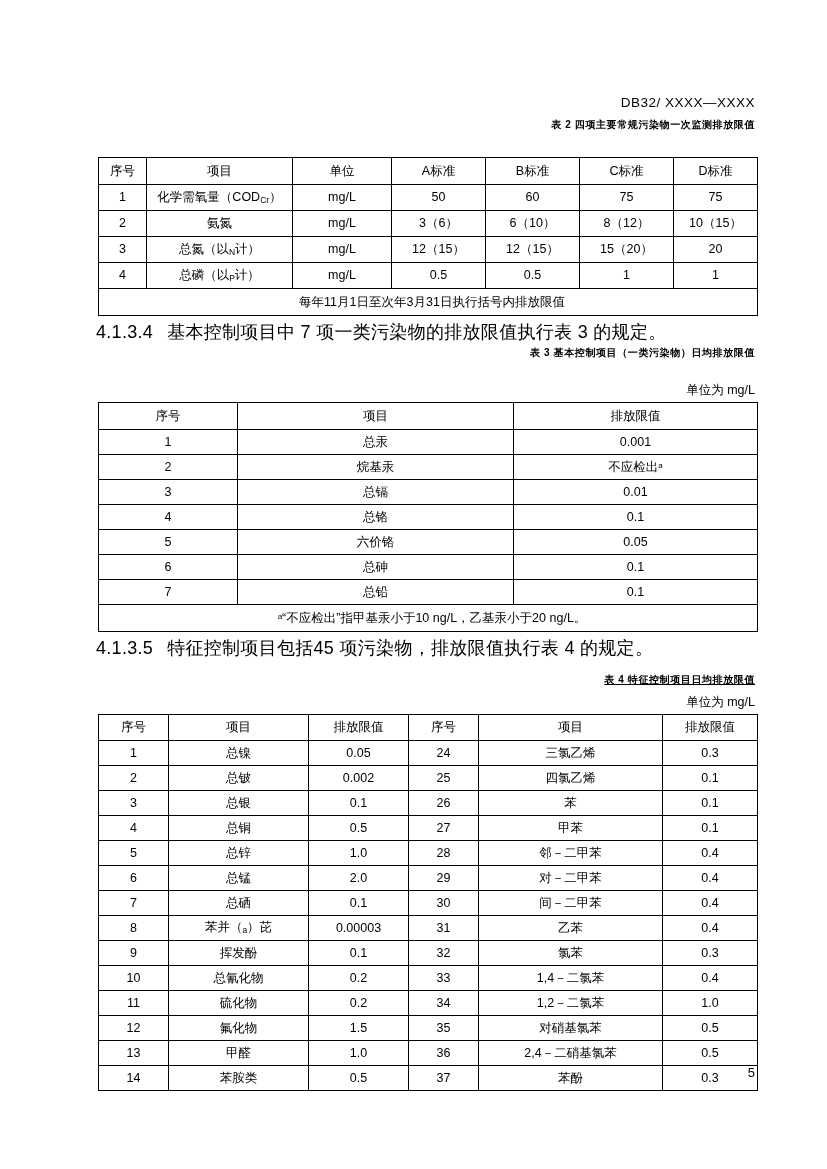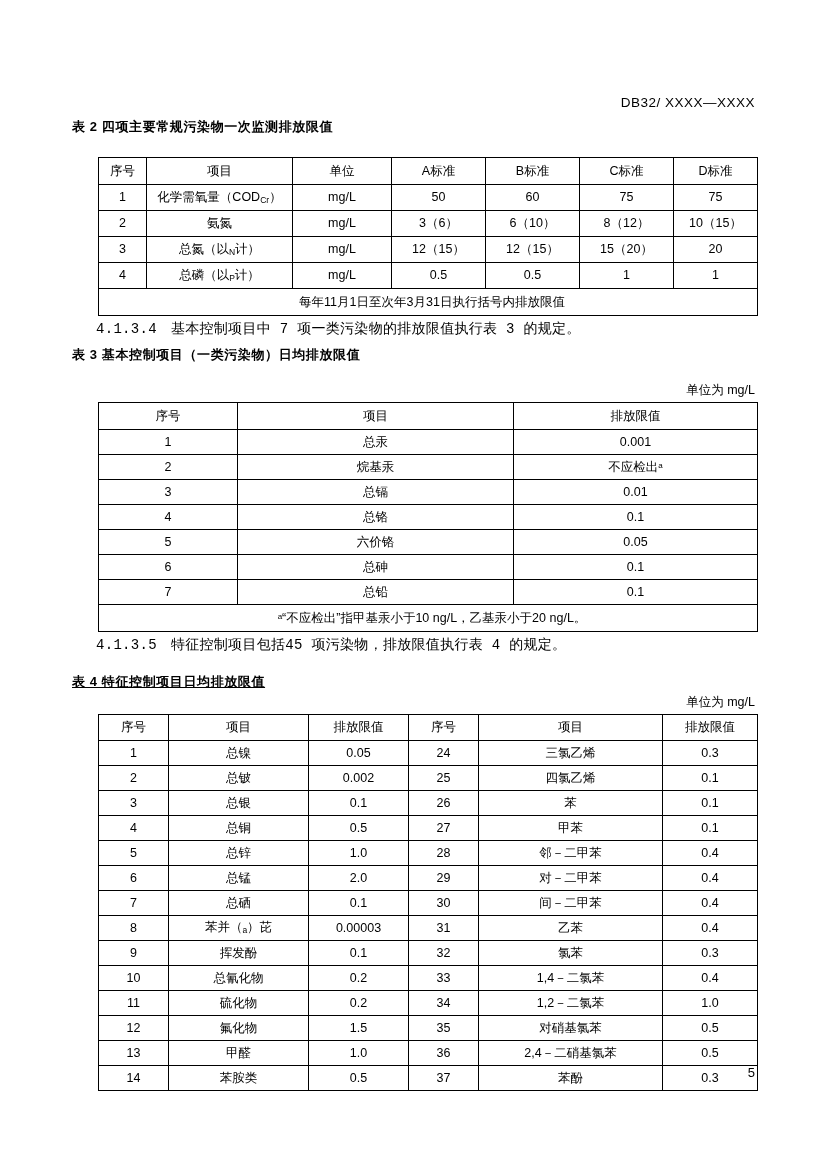--- a/index.html
+++ b/index.html
@@ -30,38 +30,38 @@
     right: 72px;
     top: 95px;
     font-size: 13.5px;
     letter-spacing: 0.5px;
     font-family: "Liberation Sans", "DejaVu Sans", sans-serif;
     white-space: nowrap;
   }
 
   
   .table-caption {
-    text-align: left;
-    font-size: 13px;
+    text-align: right;
+    font-size: 10px;
     font-weight: bold;
     font-family: "Liberation Sans", "DejaVu Sans", sans-serif;
     letter-spacing: 0.6px;
     white-space: nowrap;
   }
   .unit-line {
     text-align: right;
     font-size: 12.5px;
     font-family: "Liberation Sans", "DejaVu Sans", sans-serif;
     white-space: nowrap;
   }
 
   
   .clause {
-    font-size: 14px;
-    font-family: Liberation Mono, monospace;
+    font-size: 18px;
+    font-family: Liberation Sans, sans-serif;
     letter-spacing: 0.3px;
     white-space: nowrap;
   }
   .clause .num { margin-right: 14px; }
 
   
   table.std {
     border-collapse: collapse;
     table-layout: fixed;
     font-family: "Liberation Sans", "DejaVu Sans", sans-serif;

